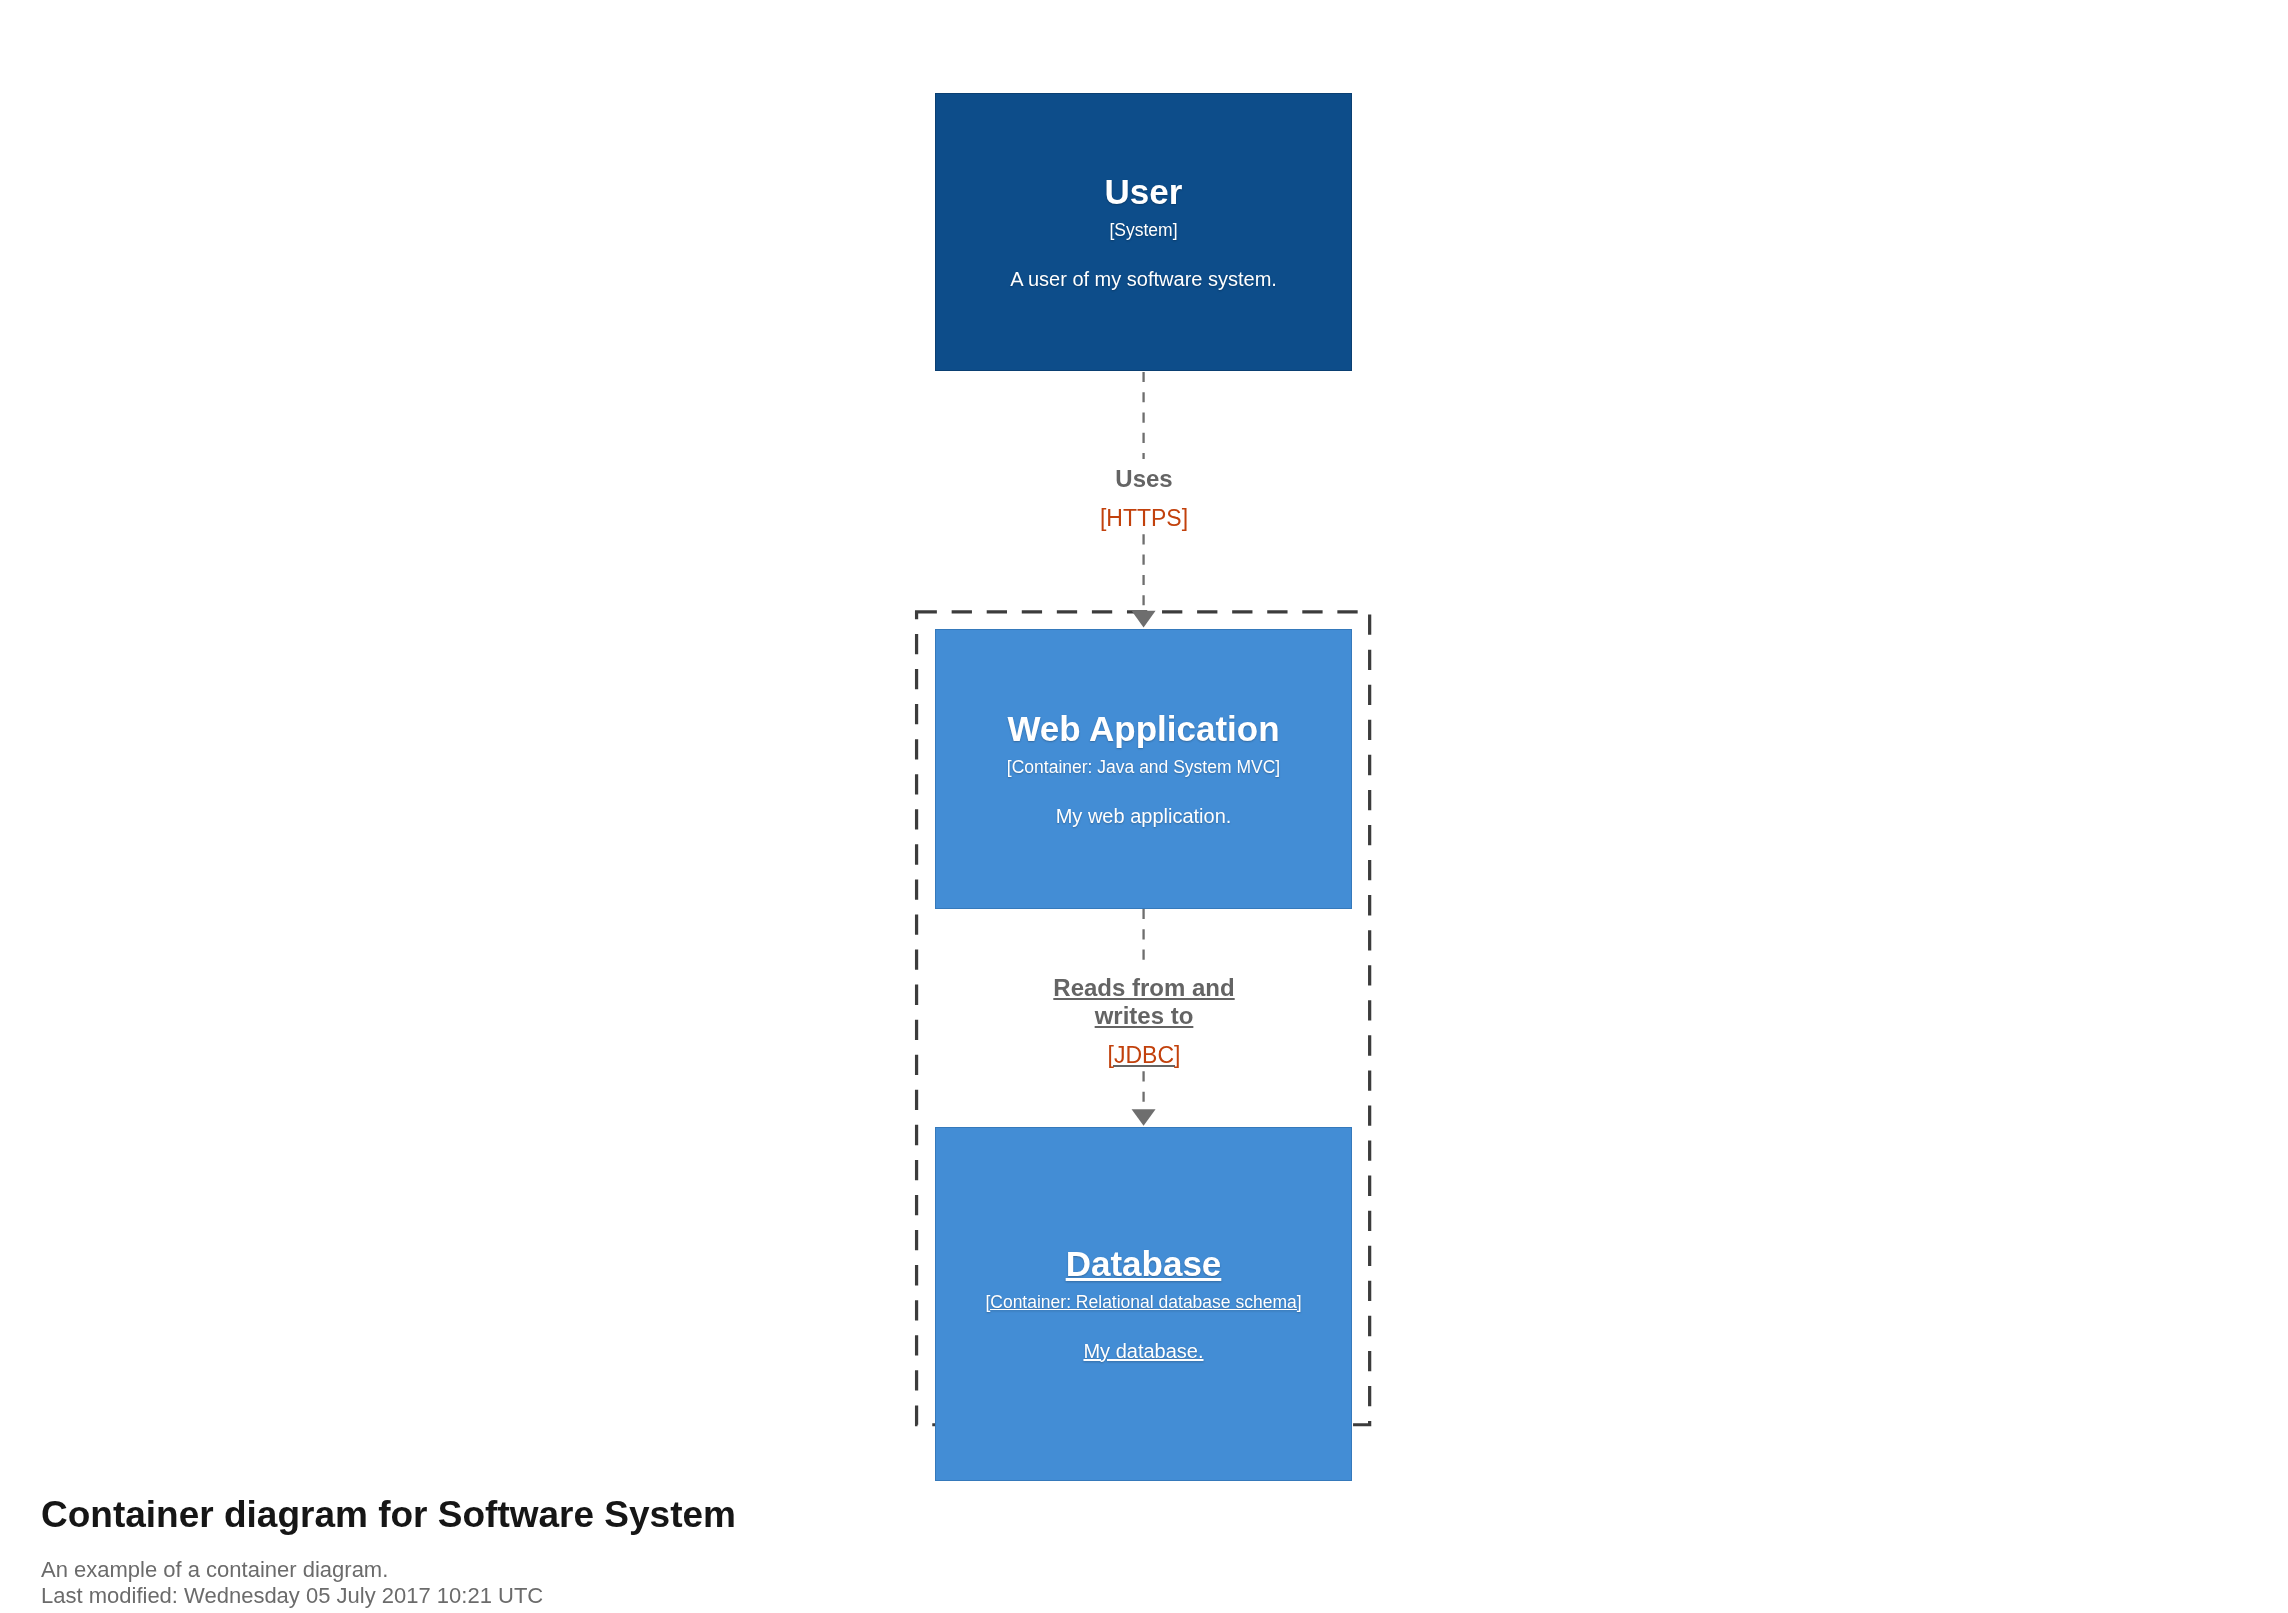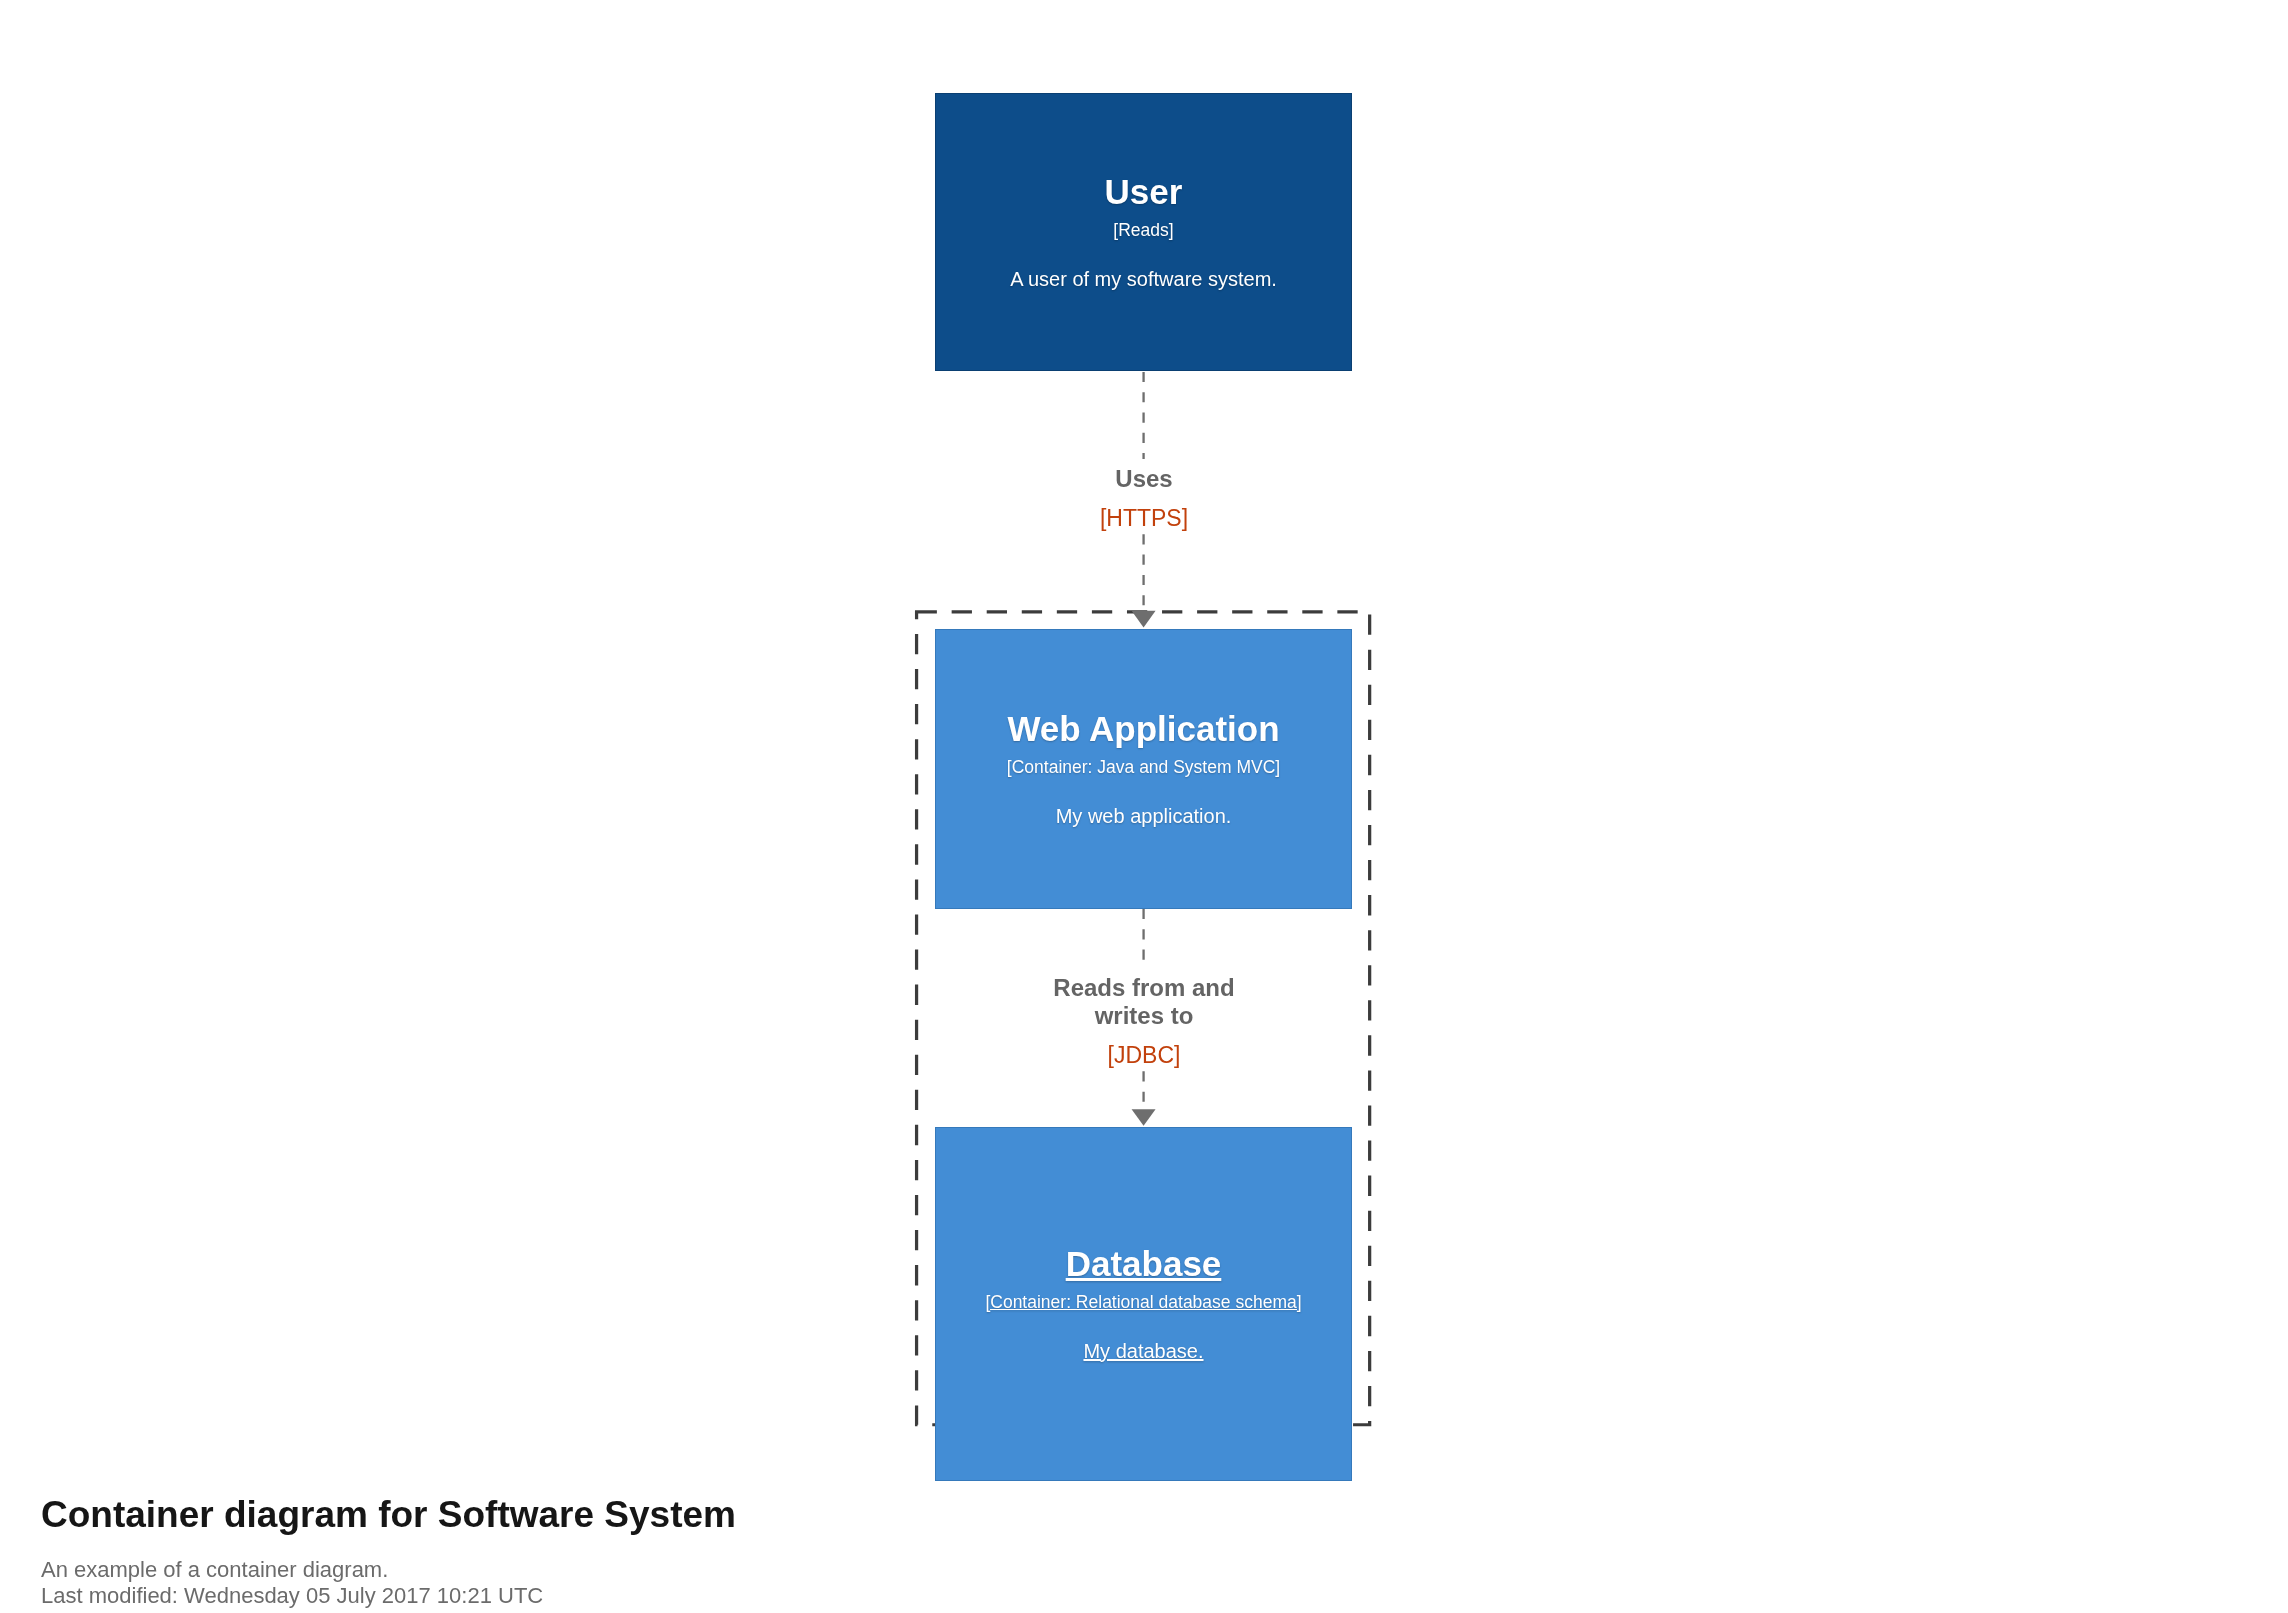--- a/index.html
+++ b/index.html
@@ -79,21 +79,21 @@
     max-width: 240px;
   }
   .rel-tech {
     font-size: 23px;
     line-height: 22px;
     margin-top: 14px;
     color: #c2410c;
     font-weight: normal;
   }
   .rel-uses { top: 459px; }
-  .rel-reads { top: 968px; }
+  .rel-reads { top: 968px; text-decoration: underline; }
   .footer {
     position: absolute;
     left: 41px;
     top: 1493px;
   }
   .footer-title {
     font-size: 37px;
     font-weight: bold;
     color: #161616;
     line-height: 44px;
@@ -122,21 +122,21 @@
 
     <line x1="1239" y1="403" x2="1239" y2="662" stroke="#6e6e6e" stroke-width="2.5" stroke-dasharray="11 11"></line>
     <polygon points="1239,680 1226,662 1252,662" fill="#6e6e6e"></polygon>
 
     <line x1="1239" y1="985" x2="1239" y2="1203" stroke="#6e6e6e" stroke-width="2.5" stroke-dasharray="11 11"></line>
     <polygon points="1239,1220 1226,1202 1252,1202" fill="#6e6e6e"></polygon>
   </svg>
 
   <div class="node node-person">
     <div class="node-title">User</div>
-    <div class="node-meta">[Reads]</div>
+    <div class="node-meta">[System]</div>
     <div class="node-desc">A user of my software system.</div>
   </div>
 
   <div class="rel-label rel-uses">
     <div class="rel-name">Uses</div>
     <div class="rel-tech">[HTTPS]</div>
   </div>
 
   <div class="node node-webapp">
     <div class="node-title">Web Application</div>

